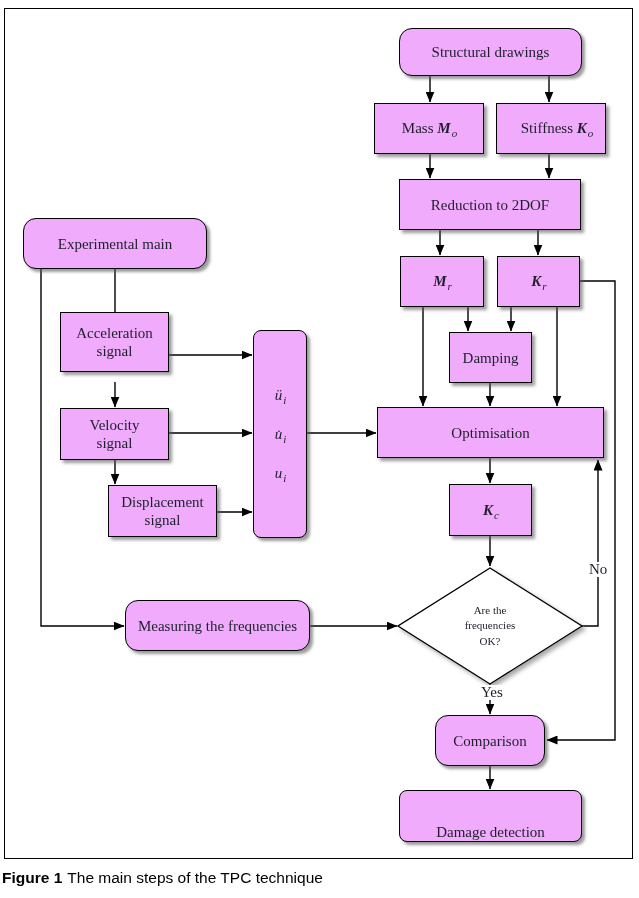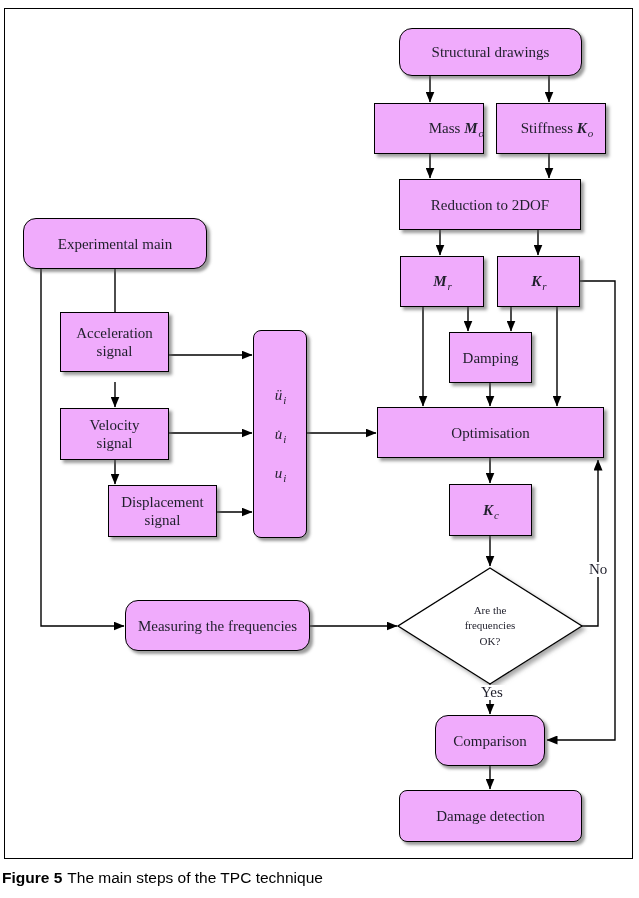--- a/index.html
+++ b/index.html
@@ -121,21 +121,21 @@
       <path d="M 307 433 H 376" marker-end="url(#ah)"></path>
       <path d="M 310 626 H 397" marker-end="url(#ah)"></path>
       <polygon points="490,568 582,626 490,684 398,626" fill="#ffffff" filter="url(#ds)"></polygon>
     </g>
   </svg>
 
   <div class="node rounded" style="left:399px; top:28px; width:183px; height:48px;">
     <span>Structural drawings</span>
   </div>
 
-  <div class="node" style="left:374px; top:103px; width:110px; height:51px;justify-content:flex-end;">
+  <div class="node" style="left:374px; top:103px; width:110px; height:51px;">
     <span><span>Mass </span><span class="sym">M</span><span class="sub">o</span></span>
   </div>
 
   <div class="node" style="left:496px; top:103px; width:110px; height:51px;padding-left:11px;">
     <span><span>Stiffness </span><span class="sym">K</span><span class="sub">o</span></span>
   </div>
 
   <div class="node" style="left:399px; top:179px; width:182px; height:51px;">
     <span>Reduction to 2DOF</span>
   </div>
@@ -163,21 +163,21 @@
   <div class="decision-text">
     <span>Are the
 frequencies
 OK?</span>
   </div>
 
   <div class="node rounded" style="left:435px; top:715px; width:110px; height:51px;">
     <span>Comparison</span>
   </div>
 
-  <div class="node rounded-lg" style="left:399px; top:790px; width:183px; height:52px;">
+  <div class="node rounded-lg" style="left:399px; top:790px; width:183px; height:52px;align-items:flex-end;">
     <span>Damage detection</span>
   </div>
 
   <div class="node rounded" style="left:23px; top:218px; width:184px; height:51px;">
     <span>Experimental main</span>
   </div>
 
   <div class="node" style="left:60px; top:312px; width:109px; height:60px;">
     <span>Acceleration
 signal</span>
@@ -200,16 +200,16 @@
   </div>
 
   <div class="node rounded" style="left:125px; top:600px; width:185px; height:51px;">
     <span>Measuring the frequencies</span>
   </div>
 
   <div class="edge-label" style="left:479px; top:685px;">Yes</div>
   <div class="edge-label" style="left:587px; top:562px;">No</div>
 
   <div id="caption">
-    <span class="cap-prefix">Figure 5</span><span>The main steps of the TPC technique</span>
+    <span class="cap-prefix">Figure 1</span><span>The main steps of the TPC technique</span>
   </div>
 
 </div>
 
 </body></html>

